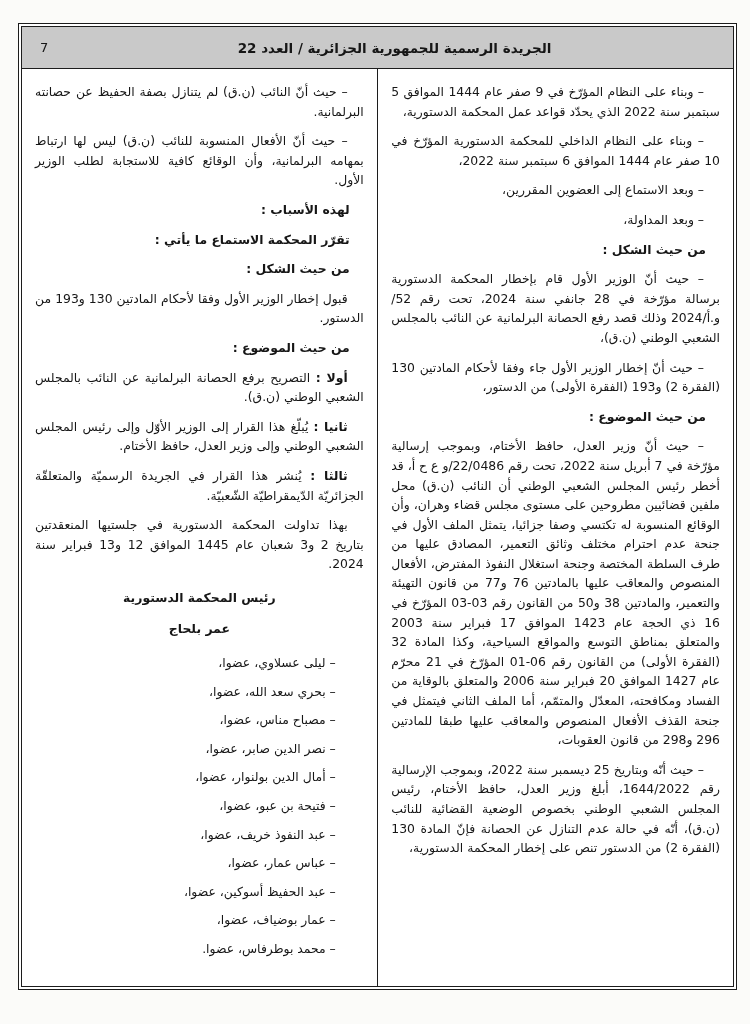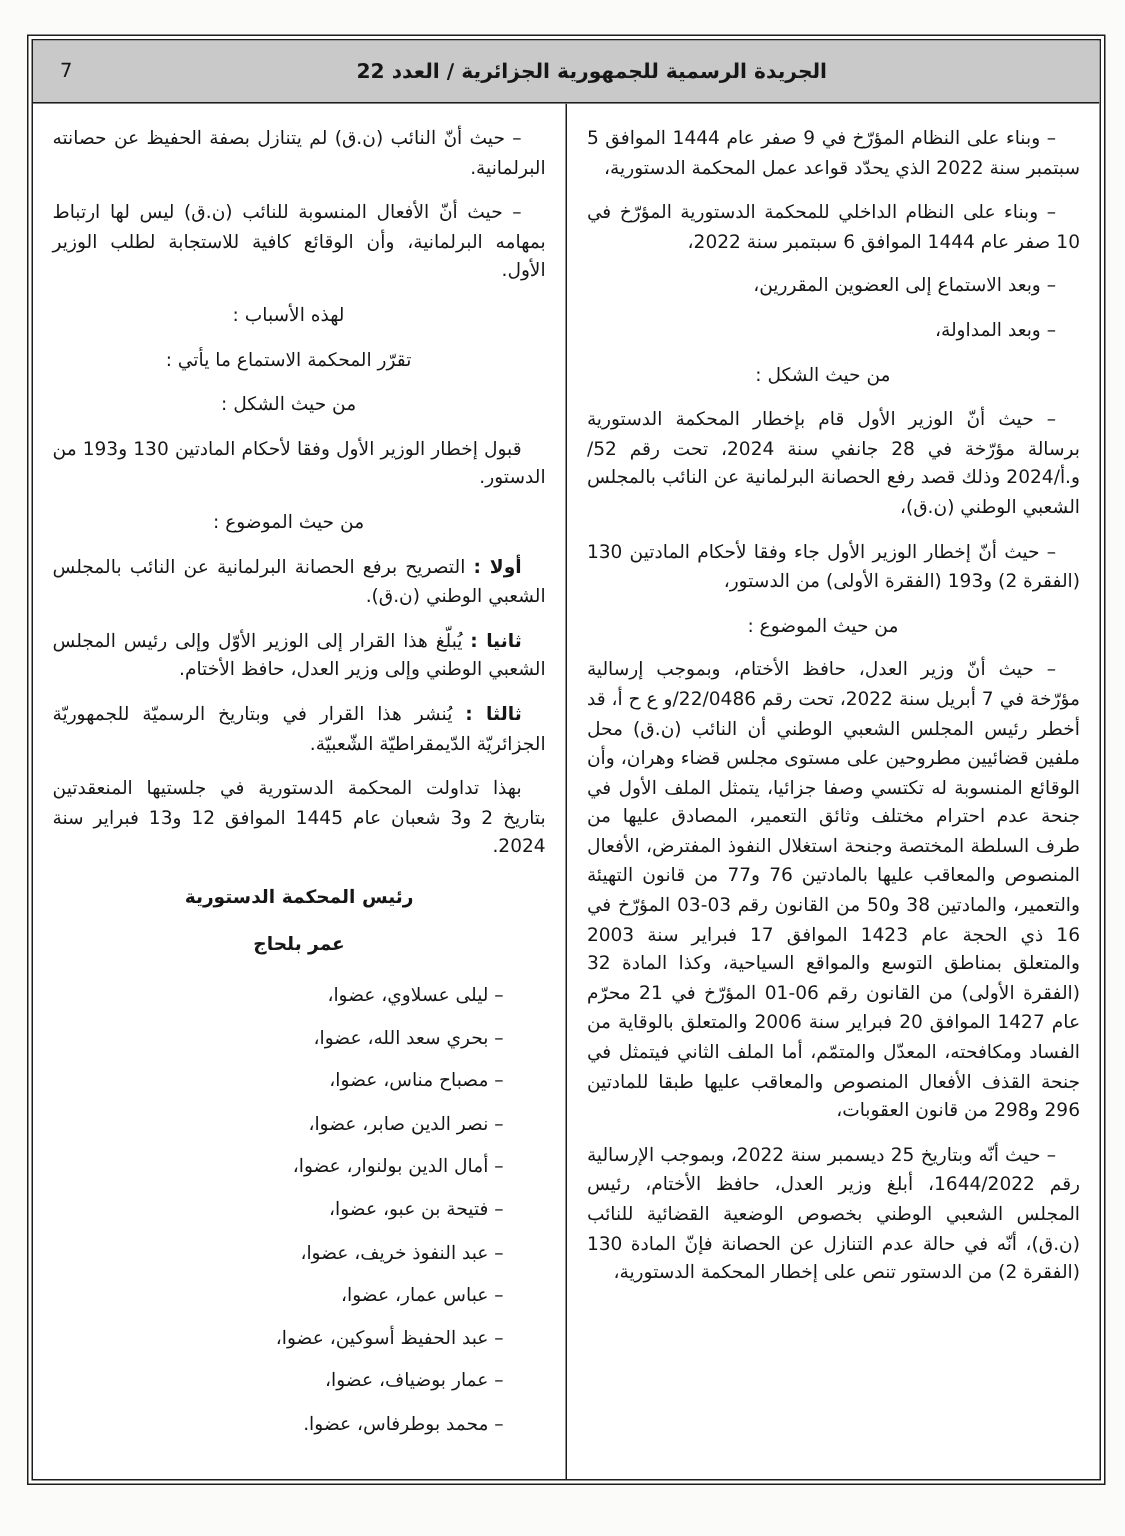--- a/index.html
+++ b/index.html
@@ -51,21 +51,21 @@
     display: flex;
     overflow: hidden;
   }
   .col {
     flex: 1 1 0;
     padding: 13px 13px 6px 13px;
     font-size: 12.4px; line-height: 1.58;
   }
   .divider { flex: 0 0 auto; width: 1.5px; background: #1c1c1c; }
   .col p { margin: 0 0 10px; text-align: justify; text-indent: 16px; }
-  .col p.h { font-weight: normal; text-align: center; text-indent: 14px; margin: 2px 0 10px; }
+  .col p.h { font-weight: bold; text-align: right; text-indent: 14px; margin: 2px 0 10px; }
   .lead { font-weight: bold; }
   .center { text-align: center !important; font-weight: bold; text-indent: 0 !important; }
   .sig-title { margin: 14px 0 12px !important; }
   .sig-name  { margin: 0 0 14px !important; }
   .member {
     text-align: center; text-indent: 0 !important;
     margin: 0 28px 9px 0 !important;
   }
 </style>
 </head>
@@ -100,21 +100,21 @@
         <div class="col">
           <p>– حيث أنّ النائب (ن.ق) لم يتنازل بصفة الحفيظ عن حصانته البرلمانية.</p>
           <p>– حيث أنّ الأفعال المنسوبة للنائب (ن.ق) ليس لها ارتباط بمهامه البرلمانية، وأن الوقائع كافية للاستجابة لطلب الوزير الأول.</p>
           <p class="h">لهذه الأسباب :</p>
           <p class="h">تقرّر المحكمة الاستماع ما يأتي :</p>
           <p class="h">من حيث الشكل :</p>
           <p>قبول إخطار الوزير الأول وفقا لأحكام المادتين 130 و193 من الدستور.</p>
           <p class="h">من حيث الموضوع :</p>
           <p><span class="lead">أولا :</span> <span>التصريح برفع الحصانة البرلمانية عن النائب بالمجلس الشعبي الوطني (ن.ق).</span></p>
           <p><span class="lead">ثانيا :</span> <span>يُبلّغ هذا القرار إلى الوزير الأوّل وإلى رئيس المجلس الشعبي الوطني وإلى وزير العدل، حافظ الأختام.</span></p>
-          <p><span class="lead">ثالثا :</span> <span>يُنشر هذا القرار في وبتاريخ الرسميّة للجمهوريّة الجزائريّة الدّيمقراطيّة الشّعبيّة.</span></p>
+          <p><span class="lead">ثالثا :</span> <span>يُنشر هذا القرار في الجريدة الرسميّة والمتعلقّة الجزائريّة الدّيمقراطيّة الشّعبيّة.</span></p>
           <p>بهذا تداولت المحكمة الدستورية في جلستيها المنعقدتين بتاريخ 2 و3 شعبان عام 1445 الموافق 12 و13 فبراير سنة 2024.</p>
           <p class="center sig-title">رئيس المحكمة الدستورية</p>
           <p class="center sig-name">عمر بلحاج</p>
           <p class="member">– ليلى عسلاوي، عضوا،</p>
           <p class="member">– بحري سعد الله، عضوا،</p>
           <p class="member">– مصباح مناس، عضوا،</p>
           <p class="member">– نصر الدين صابر، عضوا،</p>
           <p class="member">– أمال الدين بولنوار، عضوا،</p>
           <p class="member">– فتيحة بن عبو، عضوا،</p>
           <p class="member">– عبد النفوذ خريف، عضوا،</p>

